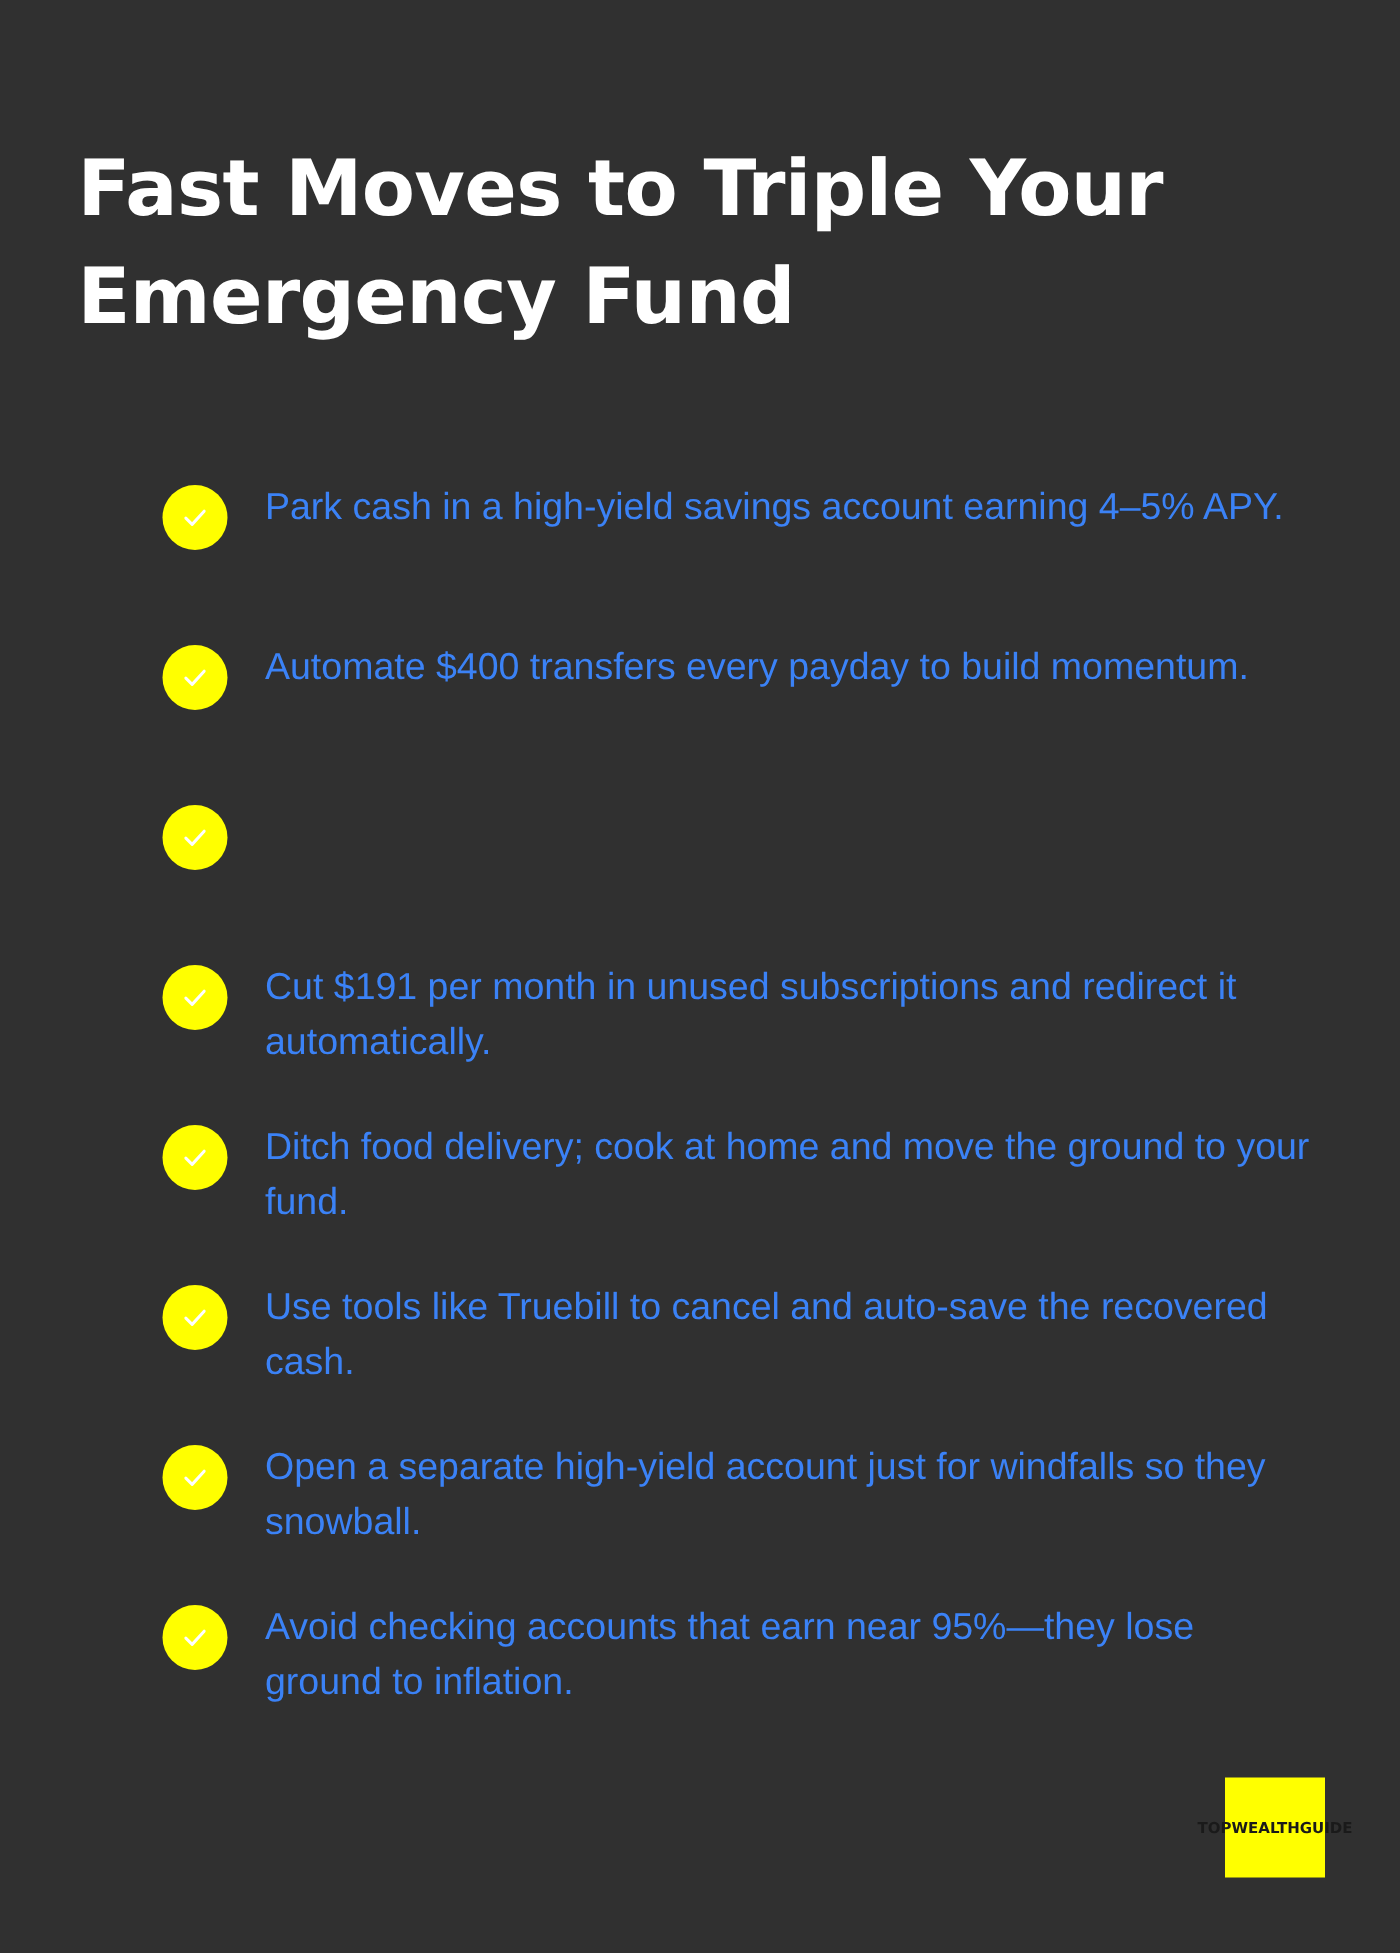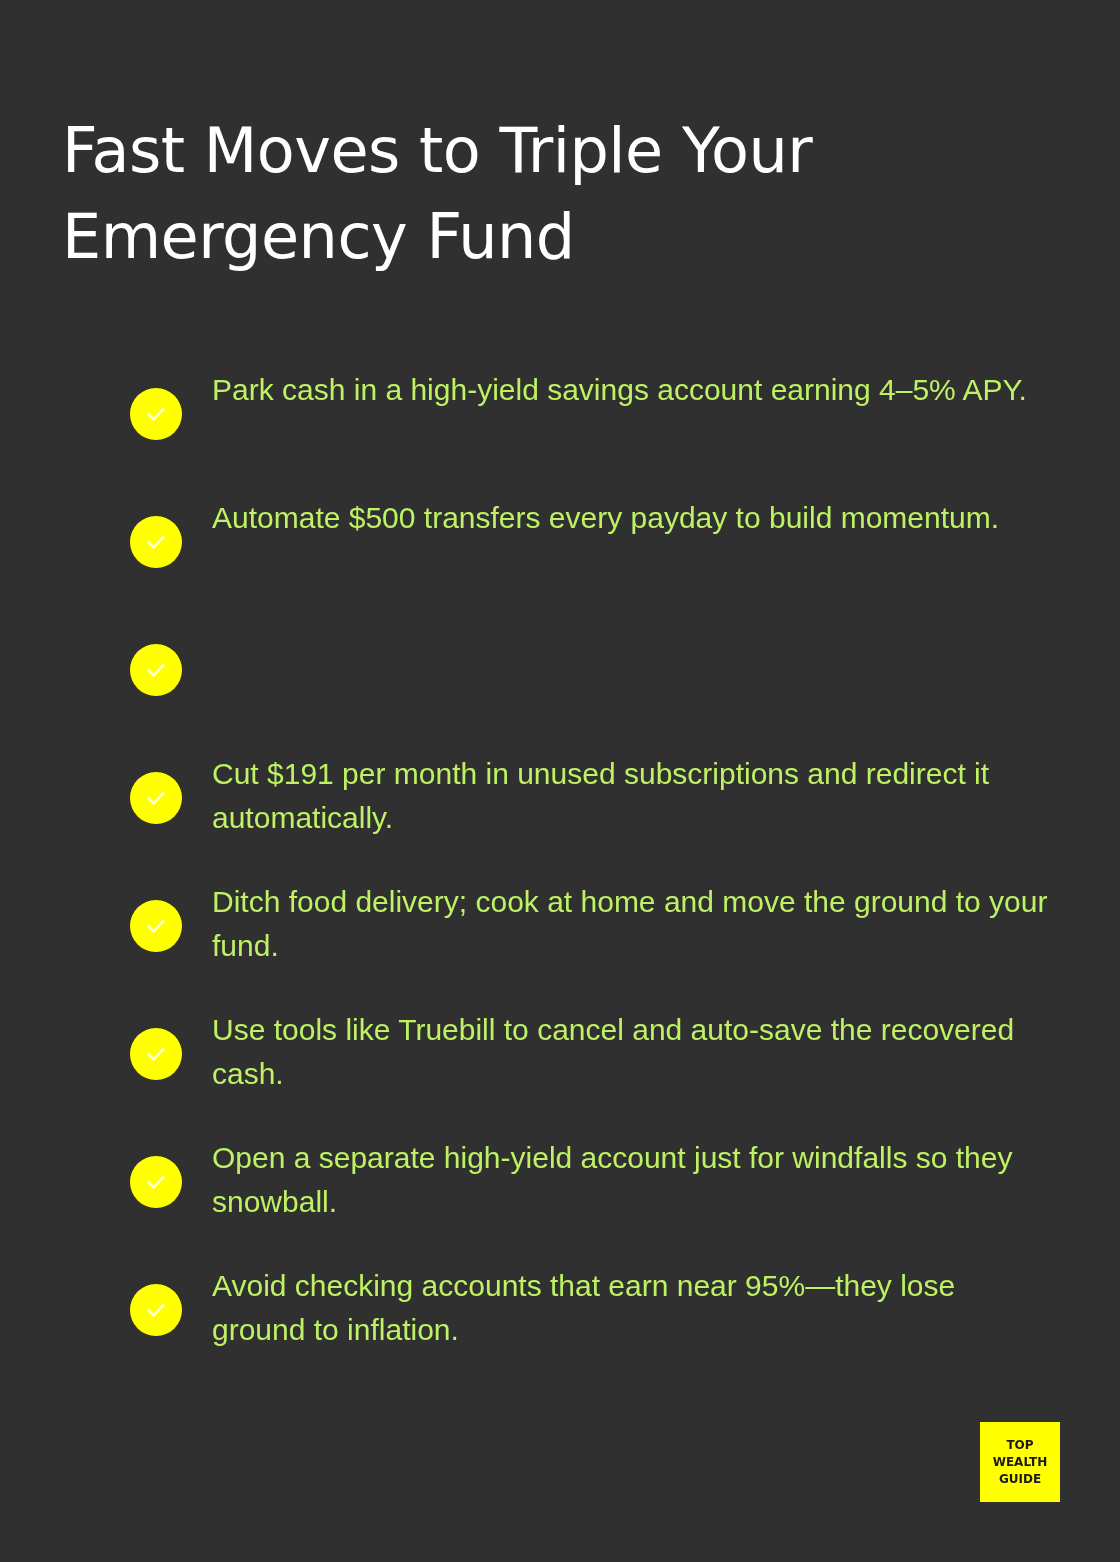--- a/index.html
+++ b/index.html
@@ -15,21 +15,21 @@
       font-family: "Liberation Sans", "DejaVu Sans", sans-serif;
       color: #ffffff;
     }
     .title {
       position: absolute;
       left: 62px;
       top: 108px;
       width: 900px;
       margin: 0;
       font-family: "DejaVu Sans", "Liberation Sans", sans-serif;
-      font-weight: normal;
+      font-weight: bold;
       font-size: 62px;
       line-height: 86px;
       letter-spacing: -0.5px;
       color: #ffffff;
     }
     .checklist {
       position: absolute;
       left: 130px;
       top: 368px;
       width: 930px;
@@ -55,35 +55,35 @@
       align-items: center;
       justify-content: center;
     }
     .check svg {
       width: 22px;
       height: 22px;
     }
     .item-text {
       position: absolute;
       left: 82px;
-      top: 0;
+      top: 16px;
       width: 840px;
       font-size: 30px;
       line-height: 44px;
-      color: #bef264;
+      color: #3b82f6;
     }
     .logo {
       position: absolute;
       left: 980px;
       top: 1422px;
       width: 80px;
       height: 80px;
       background: #ffff00;
       display: flex;
-      flex-direction: column;
+      flex-direction: row;
       align-items: center;
       justify-content: center;
       color: #1a1a1a;
       font-family: "DejaVu Sans", "Liberation Sans", sans-serif;
       font-weight: bold;
       font-size: 12px;
       line-height: 17px;
       text-align: center;
     }
   </style>
@@ -100,21 +100,21 @@
         </svg>
     </span>
     <span class="item-text">Park cash in a high-yield savings account earning 4–5% APY.</span>
   </li>
   <li class="item">
     <span class="check">
       <svg viewBox="0 0 24 24">
           <path d="M4 12.5 L9.5 18 L20 6.5" fill="none" stroke="#ffffff" stroke-width="2.6" stroke-linecap="round" stroke-linejoin="round"></path>
         </svg>
     </span>
-    <span class="item-text">Automate $500 transfers every payday to build momentum.</span>
+    <span class="item-text">Automate $400 transfers every payday to build momentum.</span>
   </li>
   <li class="item">
     <span class="check">
       <svg viewBox="0 0 24 24">
           <path d="M4 12.5 L9.5 18 L20 6.5" fill="none" stroke="#ffffff" stroke-width="2.6" stroke-linecap="round" stroke-linejoin="round"></path>
         </svg>
     </span>
   </li>
   <li class="item">
     <span class="check">

